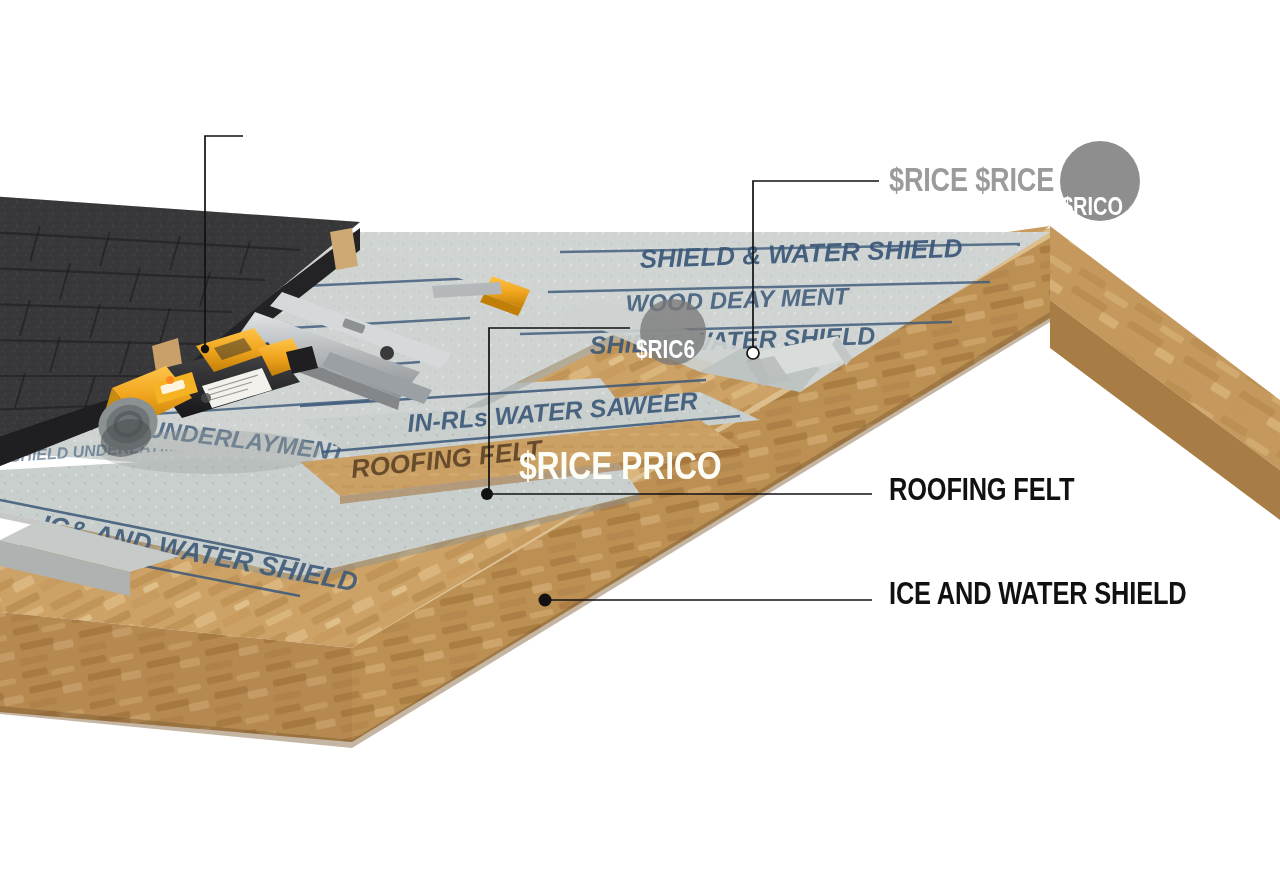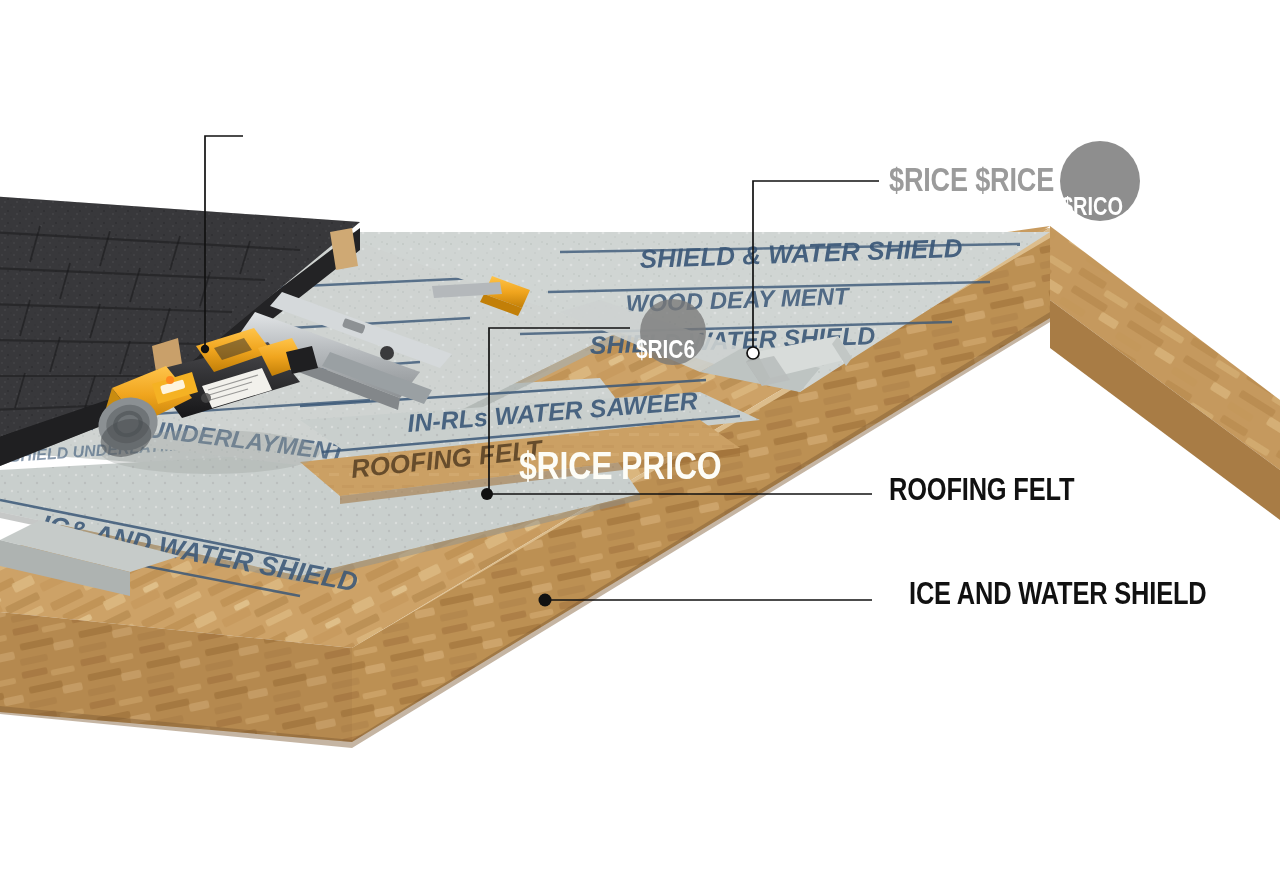--- a/index.html
+++ b/index.html
@@ -326,17 +326,17 @@
   </div>
 
   <div class="callout white" id="c-prico" style="left:519px;top:446px;font-size:39px;">
     <span class="scaleX">$RICE PRICO</span>
   </div>
 
   <div class="callout dark" id="c-felt" style="left:889px;top:474px;font-size:31px;">
     <span class="scaleX">ROOFING FELT</span>
   </div>
 
-  <div class="callout dark" id="c-ice" style="left:889px;top:578px;font-size:31px;margin-left:20px;">
+  <div class="callout dark" id="c-ice" style="left:889px;top:578px;font-size:31px;">
     <span class="scaleX">ICE AND WATER SHIELD</span>
   </div>
 
 </div>
 
 </body></html>

